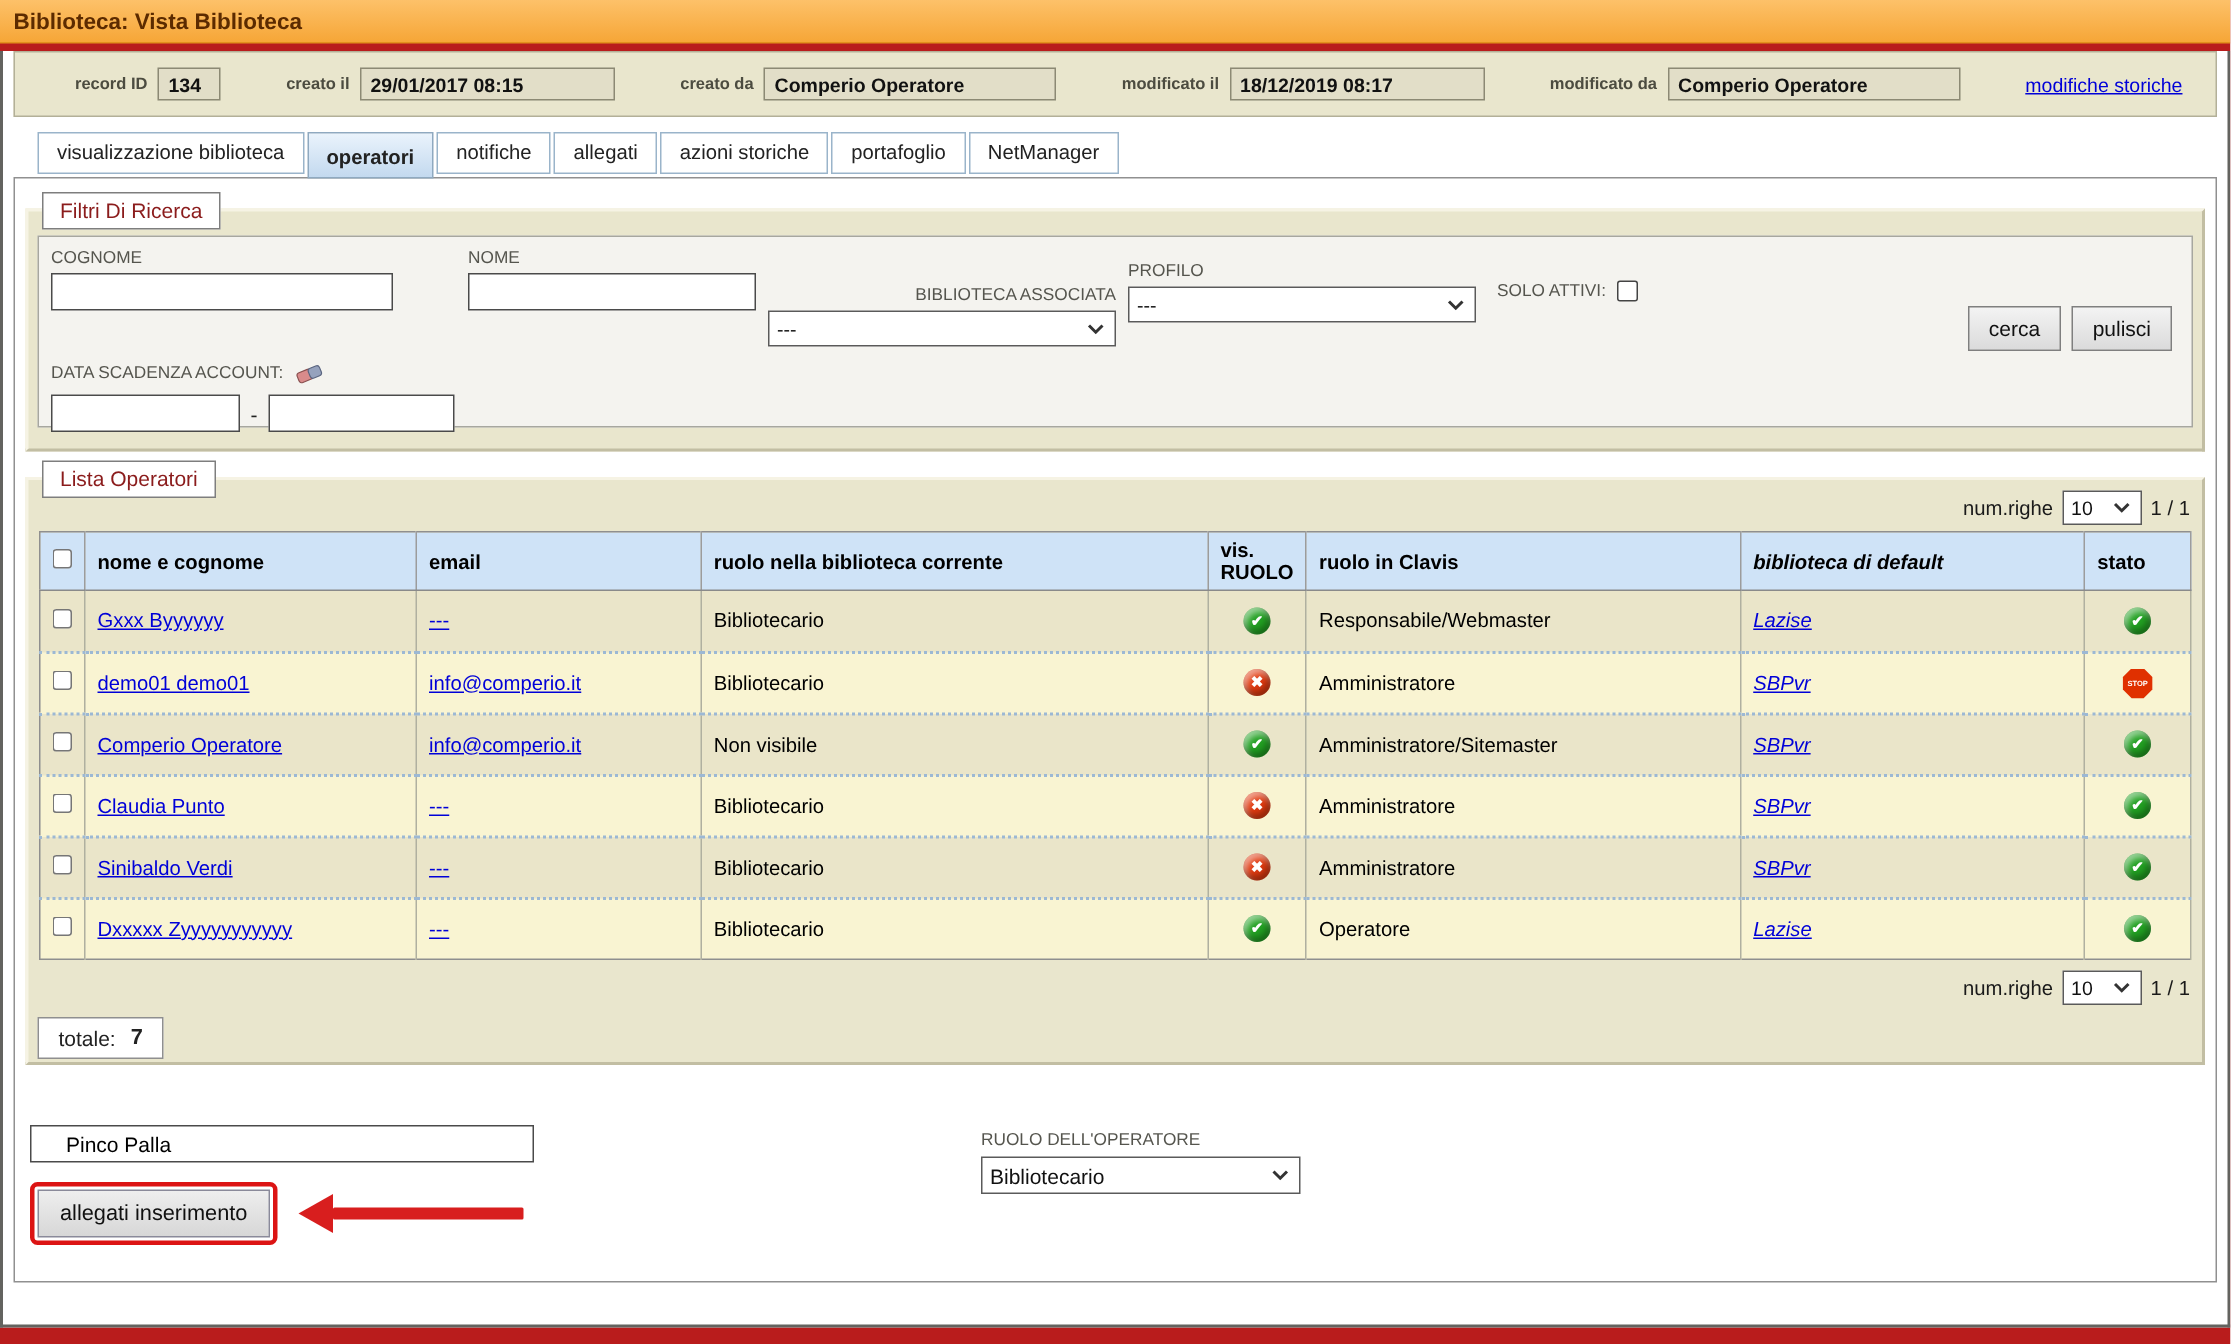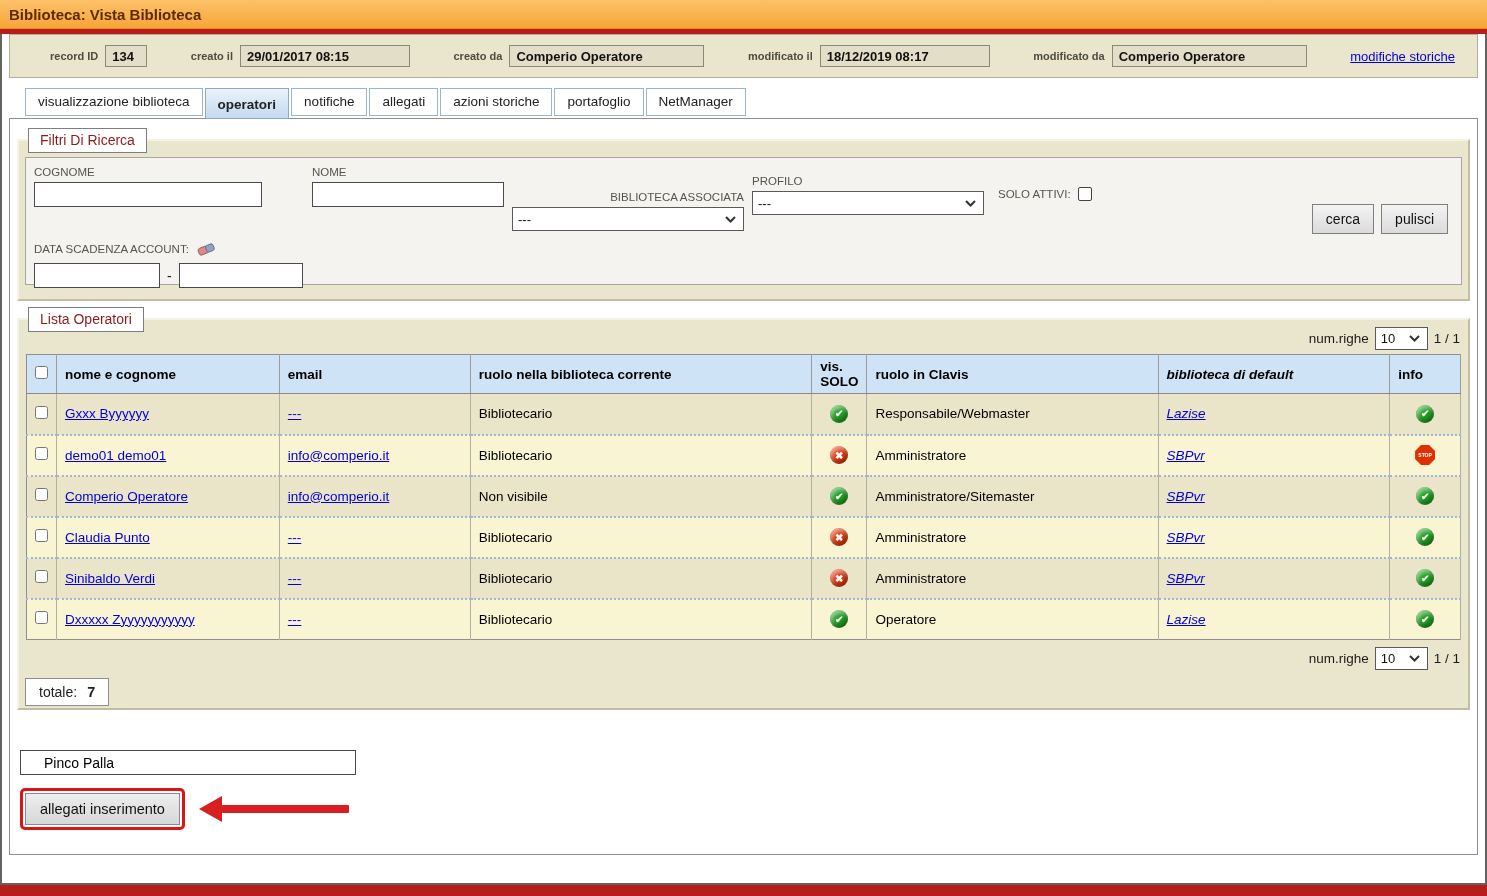--- a/index.html
+++ b/index.html
@@ -223,24 +223,24 @@
           <span>1 / 1</span>
         </div>
 
         <table class="optable">
           <thead>
             <tr>
               <th class="c-check"><input type="checkbox" style=""></th>
               <th class="c-name">nome e cognome</th>
               <th class="c-email">email</th>
               <th class="c-ruolo">ruolo nella biblioteca corrente</th>
-              <th class="c-opac">vis. SOLO</th>
+              <th class="c-opac">vis. RUOLO</th>
               <th class="c-clavis">ruolo in Clavis</th>
               <th class="c-bib">biblioteca di default</th>
-              <th class="c-stato">info</th>
+              <th class="c-stato">stato</th>
             </tr>
           </thead>
           <tbody>
 
   <tr class="row-dark">
     <td class="c-check"><input type="checkbox" style=""></td>
     <td class="c-name"><a>Gxxx Byyyyyy</a></td>
     <td class="c-email"><a>---</a></td>
     <td class="c-ruolo">Bibliotecario</td>
     <td class="c-opac"><span class="ball ball-green">✔</span></td>
@@ -322,20 +322,31 @@
         <div class="totale">
           <span>totale:</span>
           <b>7</b>
         </div>
       </div>
 
       <div class="footform">
         <div class="f-col">
           <input class="f-input op-input" value="Pinco Palla" style="">
         </div>
+        <div class="ruolo-col">
+          <span class="f-label">RUOLO DELL'OPERATORE</span>
+          <div class="sel">
+            <span style="font-size:14px;">Bibliotecario</span>
+            <span class="chev">
+              <svg width="11" height="7" viewBox="0 0 11 7">
+                  <polyline points="1,1 5.5,5.5 10,1" fill="none" stroke="#333" stroke-width="2"></polyline>
+                </svg>
+            </span>
+          </div>
+        </div>
         <div class="confirm-line">
           <span class="redbox">
             <button class="confirm-btn">allegati inserimento</button>
           </span>
           <span class="arrow">
             <span class="arrow-head"></span>
               <span class="arrow-body"></span>
           </span>
         </div>
       </div>

